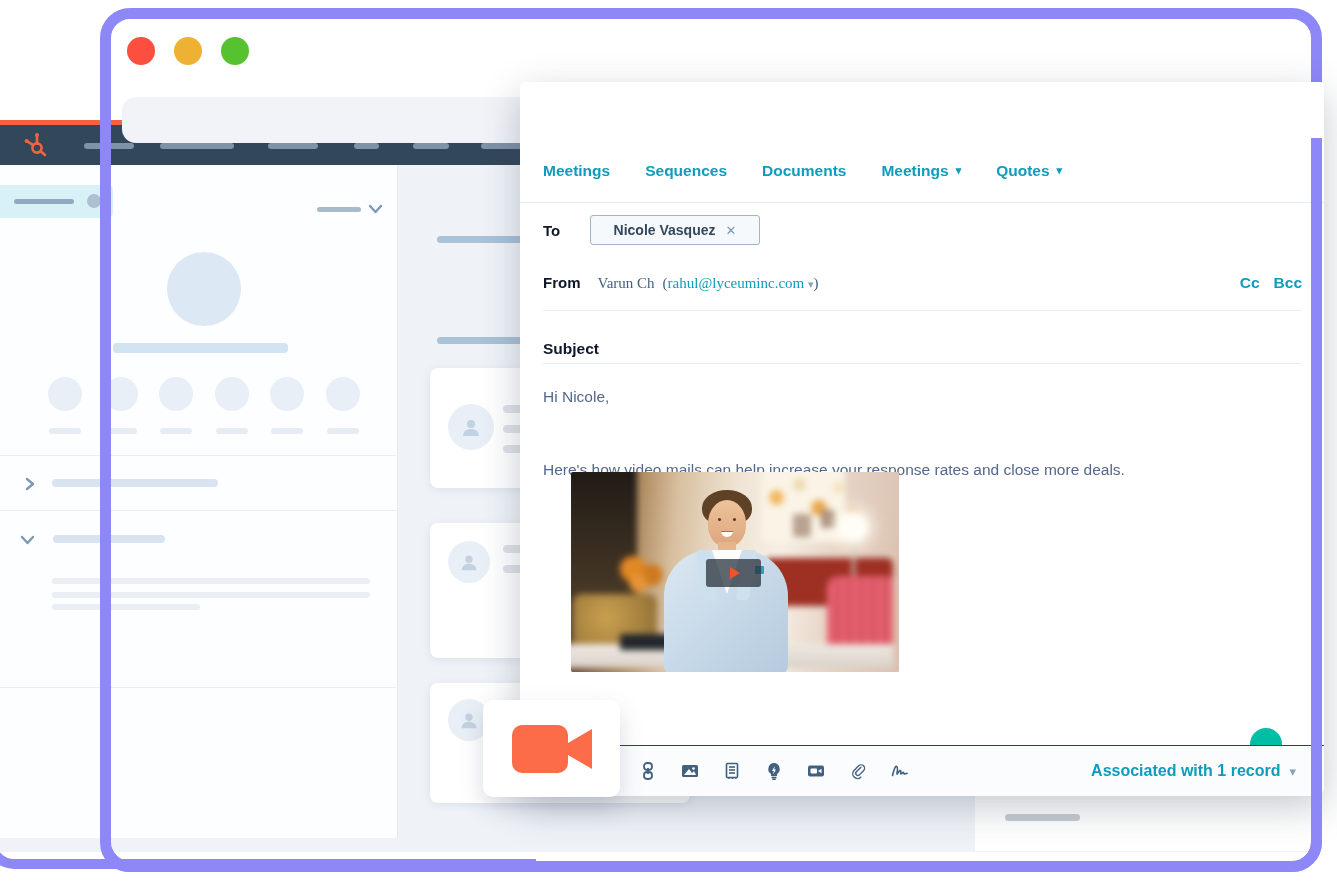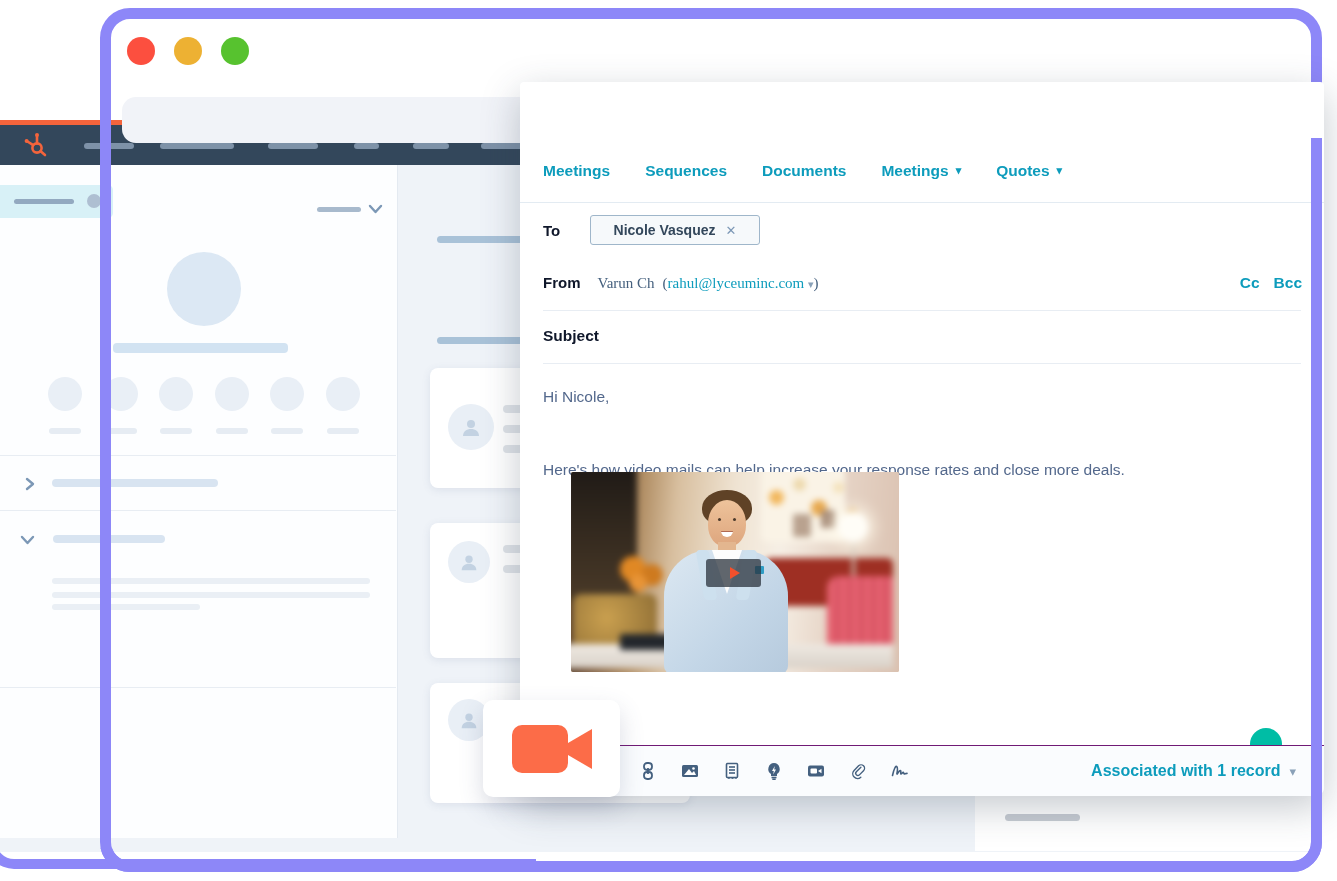--- a/index.html
+++ b/index.html
@@ -205,21 +205,21 @@
       <span>(</span><span class="teal">rahul@lyceuminc.com</span>
       <span class="caret gray">▾</span><span>)</span>
     </span>
   </div>
   <div class="abs" style="right:22px;top:192px;display:flex;gap:14px;font-size:15.5px;font-weight:700;">
     <span class="teal">Cc</span>
     <span class="teal">Bcc</span>
   </div>
   <div class="abs divider" style="left:23px;top:228px;width:758px;"></div>
 
-  <div class="abs rowlabel" style="left:23px;top:245px;font-size:15.5px;">Subject</div>
+  <div class="abs rowlabel" style="left:23px;top:258px;font-size:15.5px;">Subject</div>
   <div class="abs" style="left:100px;top:240px;width:680px;height:30px;"></div>
   <div class="abs divider" style="left:23px;top:281px;width:758px;"></div>
 
   <div class="abs" style="left:23px;top:300px;width:758px;">
     <div class="bodytxt" style="line-height:30px;">Hi Nicole,</div>
     <div class="bodytxt" style="line-height:30px;margin-top:43px;">Here's how video mails can help increase your response rates and close more deals.</div>
   </div>
 
   <div class="abs vid">
     <div class="blurlayer">

